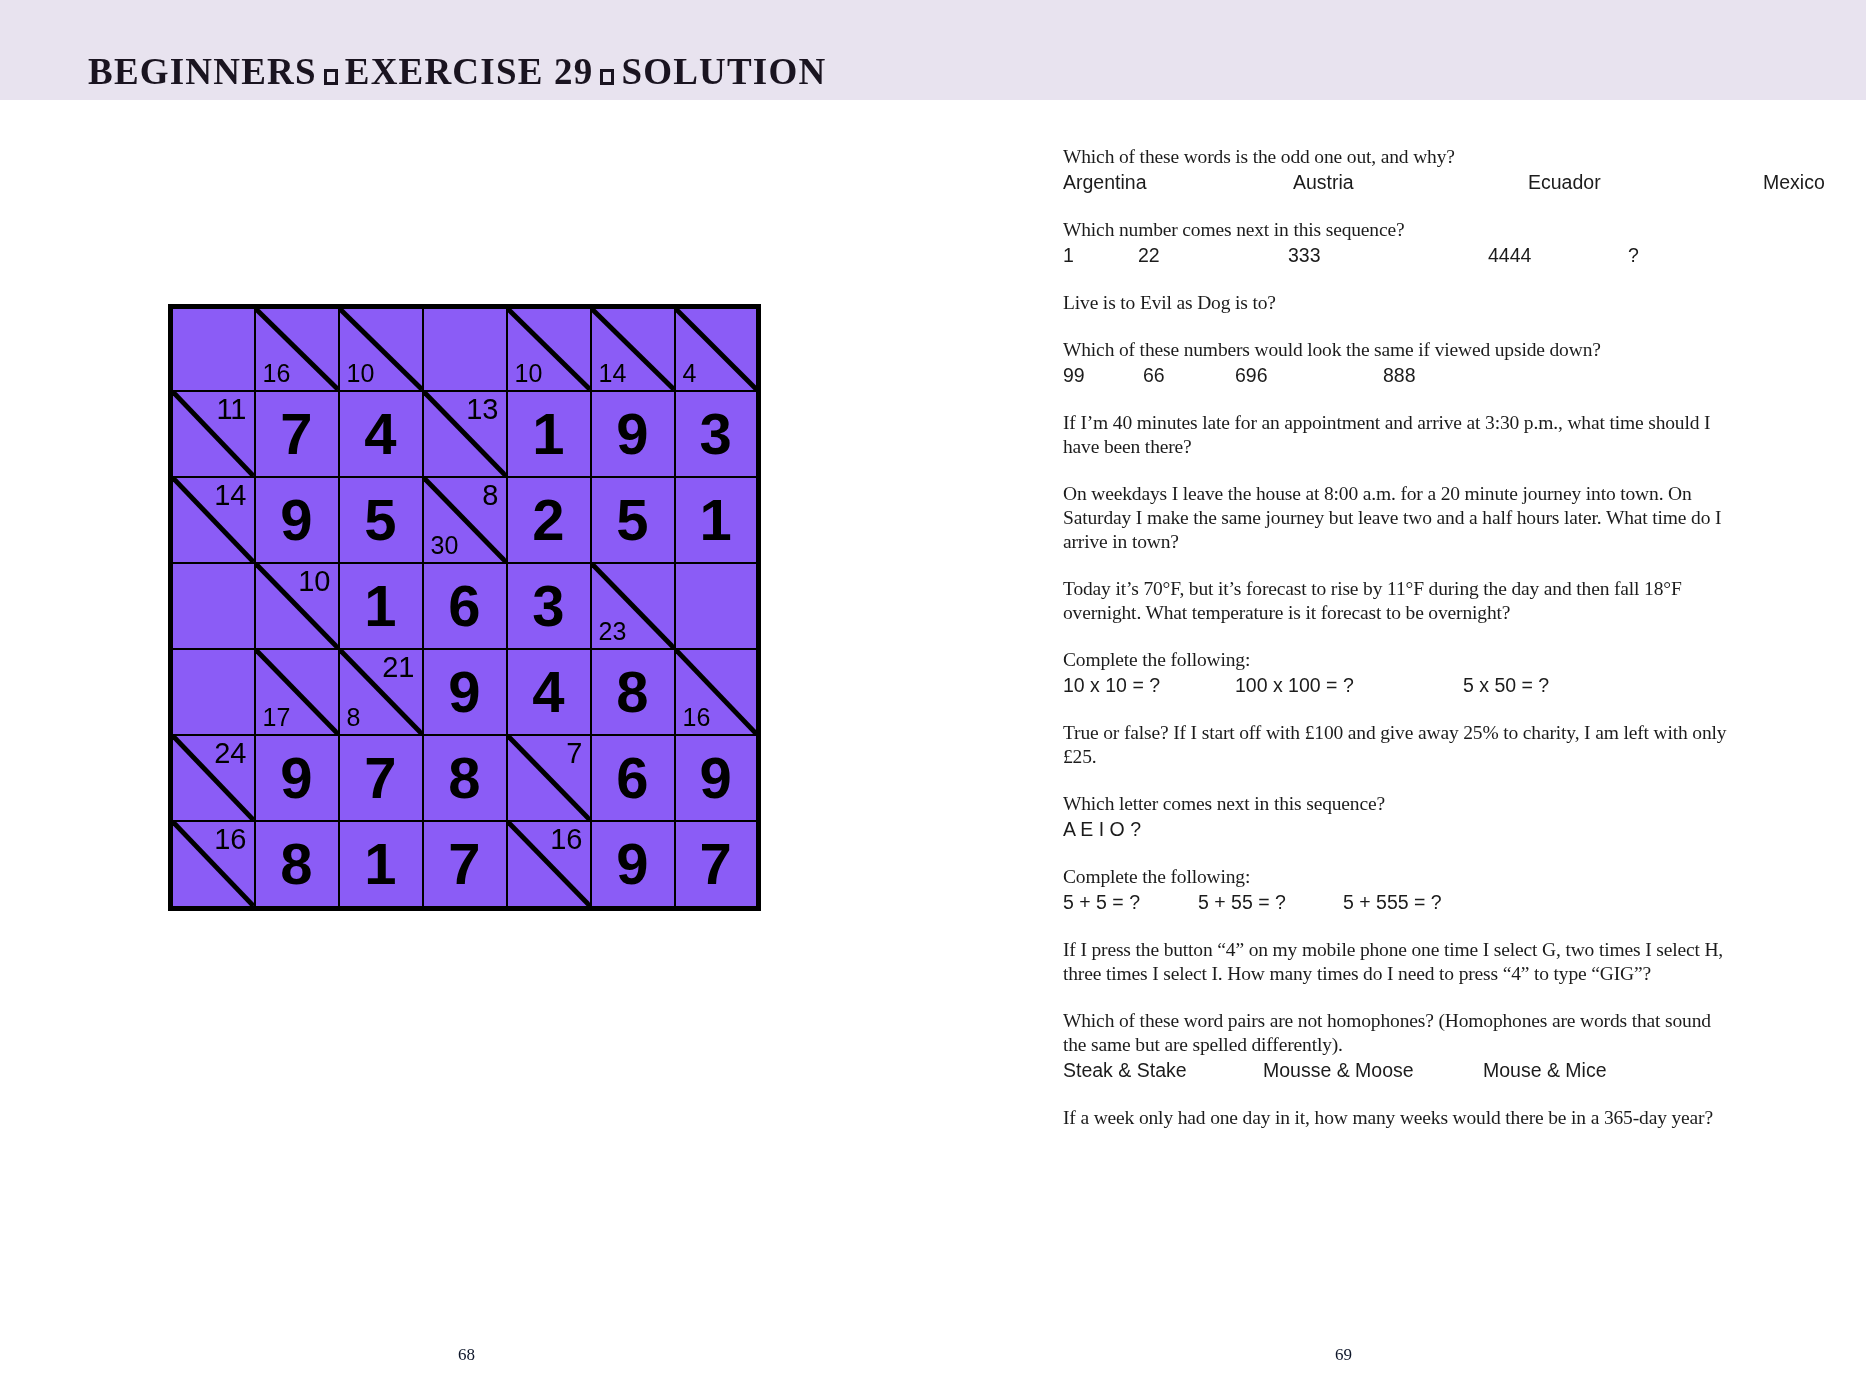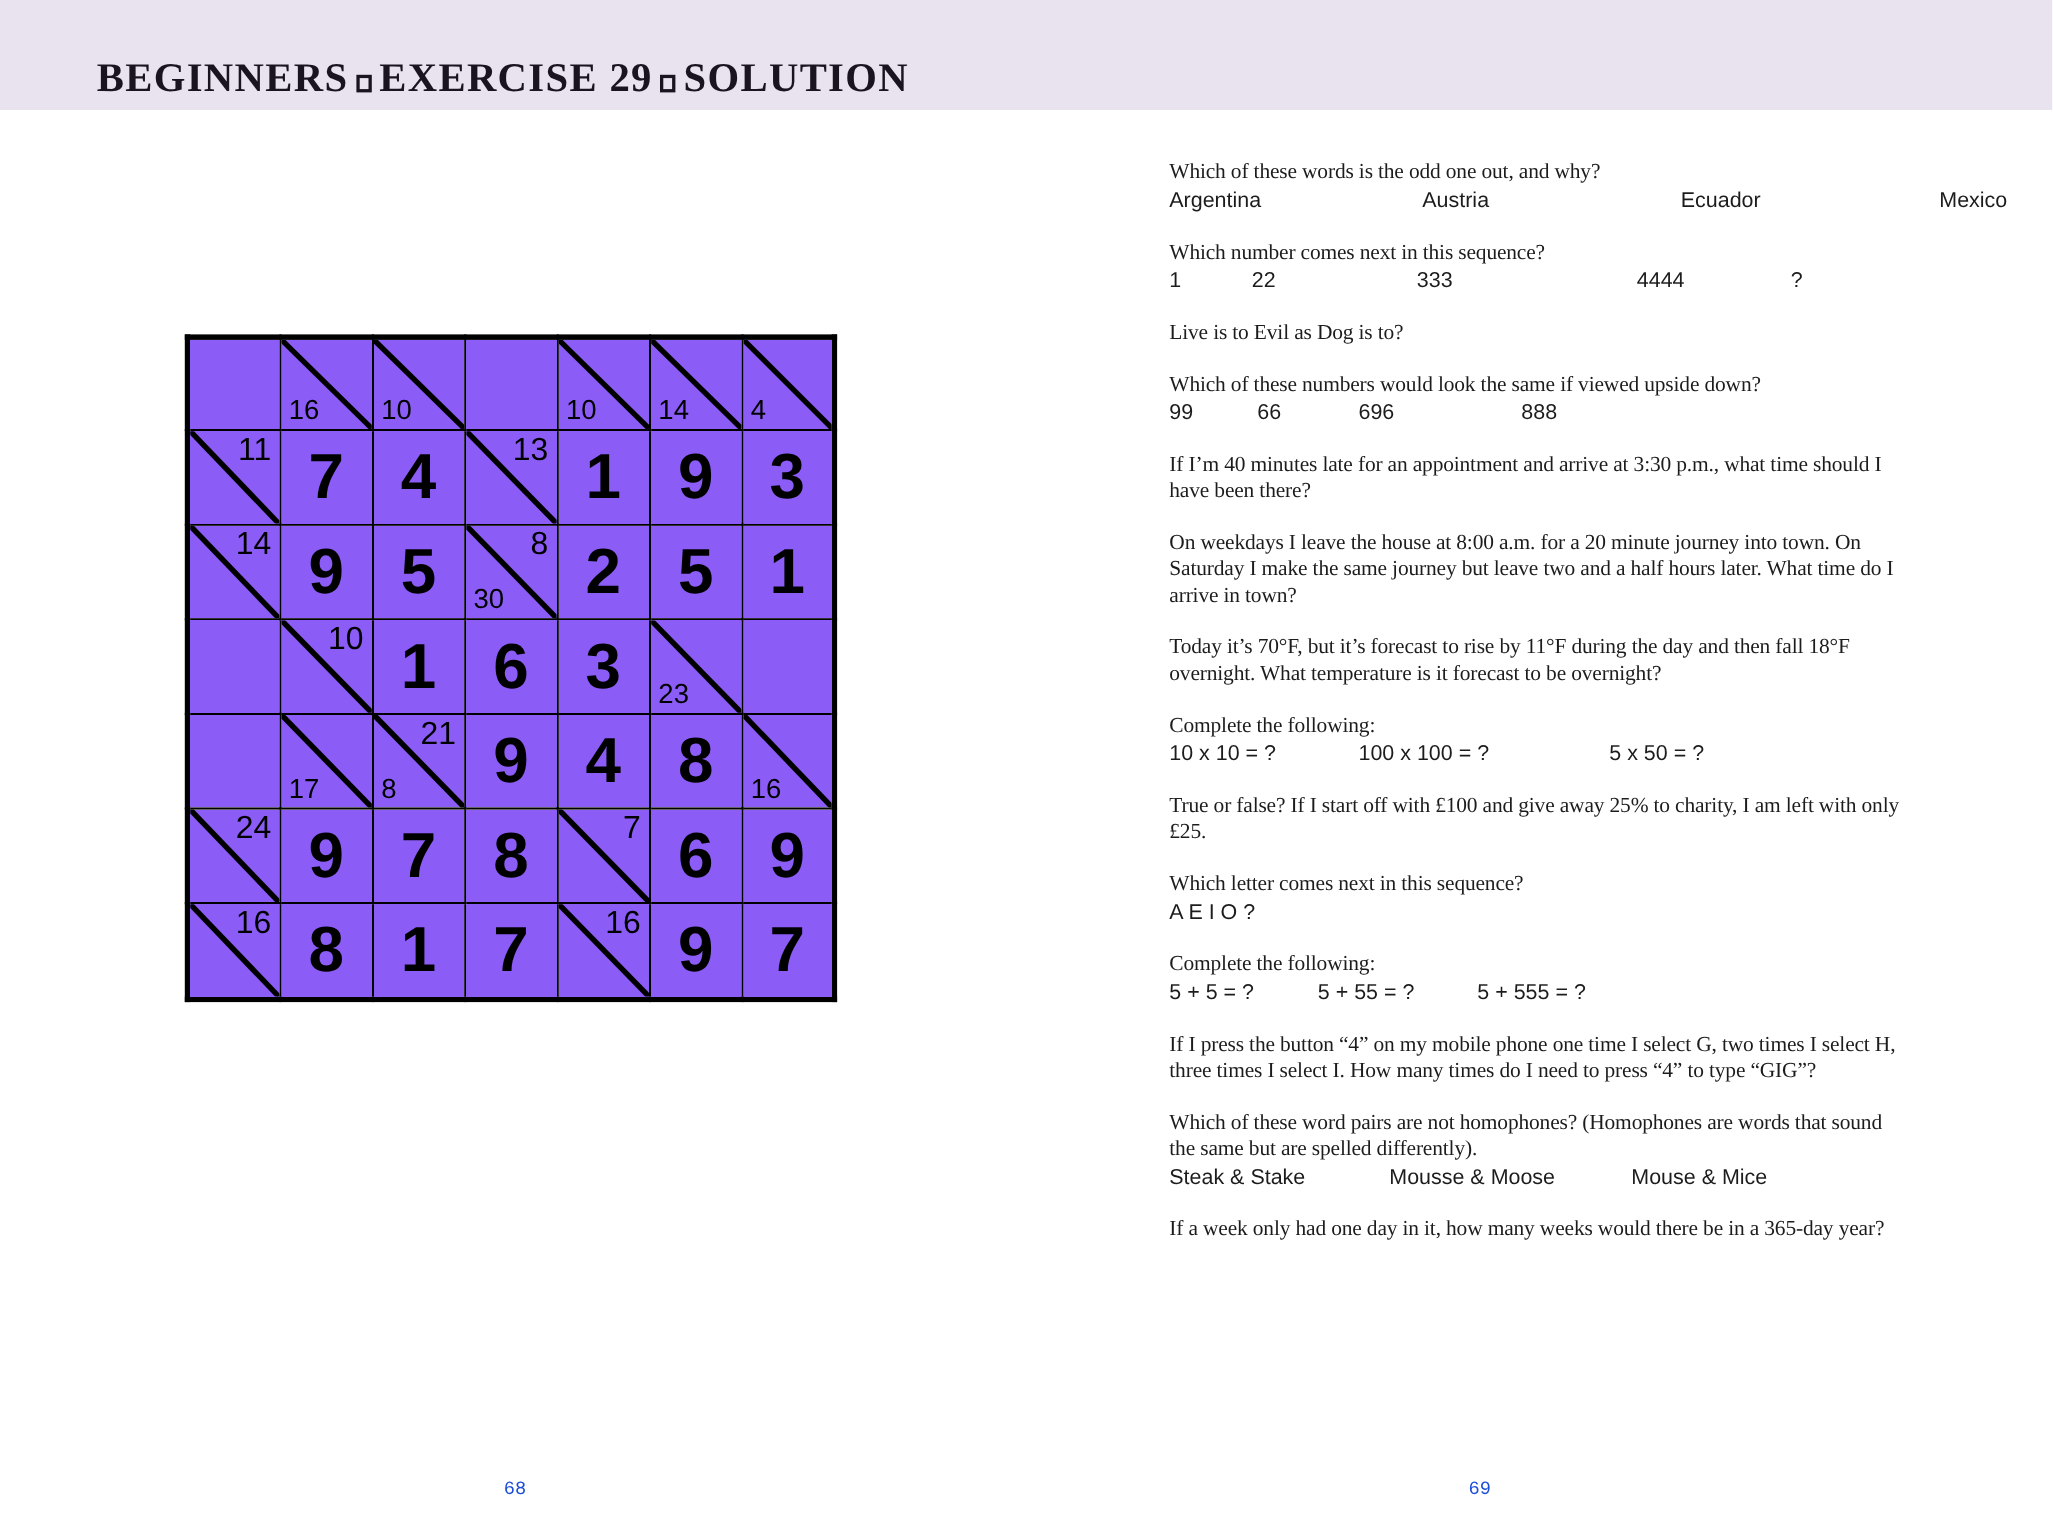--- a/index.html
+++ b/index.html
@@ -41,23 +41,23 @@
     border: 3px solid #1a1420;
     margin: 0 7px;
     position: relative;
     top: 1px;
   }
 
   
   .folio {
     position: absolute;
     top: 1345px;
-    font-family: Liberation Mono, monospace;
+    font-family: Liberation Serif, serif;
     font-size: 17px;
-    color: #1d4ed8;
+    color: #0f172a;
   }
   .folio-left  { left: 458px; }
   .folio-right { left: 1335px; }
 
   
   .grid-wrap {
     position: absolute;
     left: 168px;
     top: 304px;
   }

